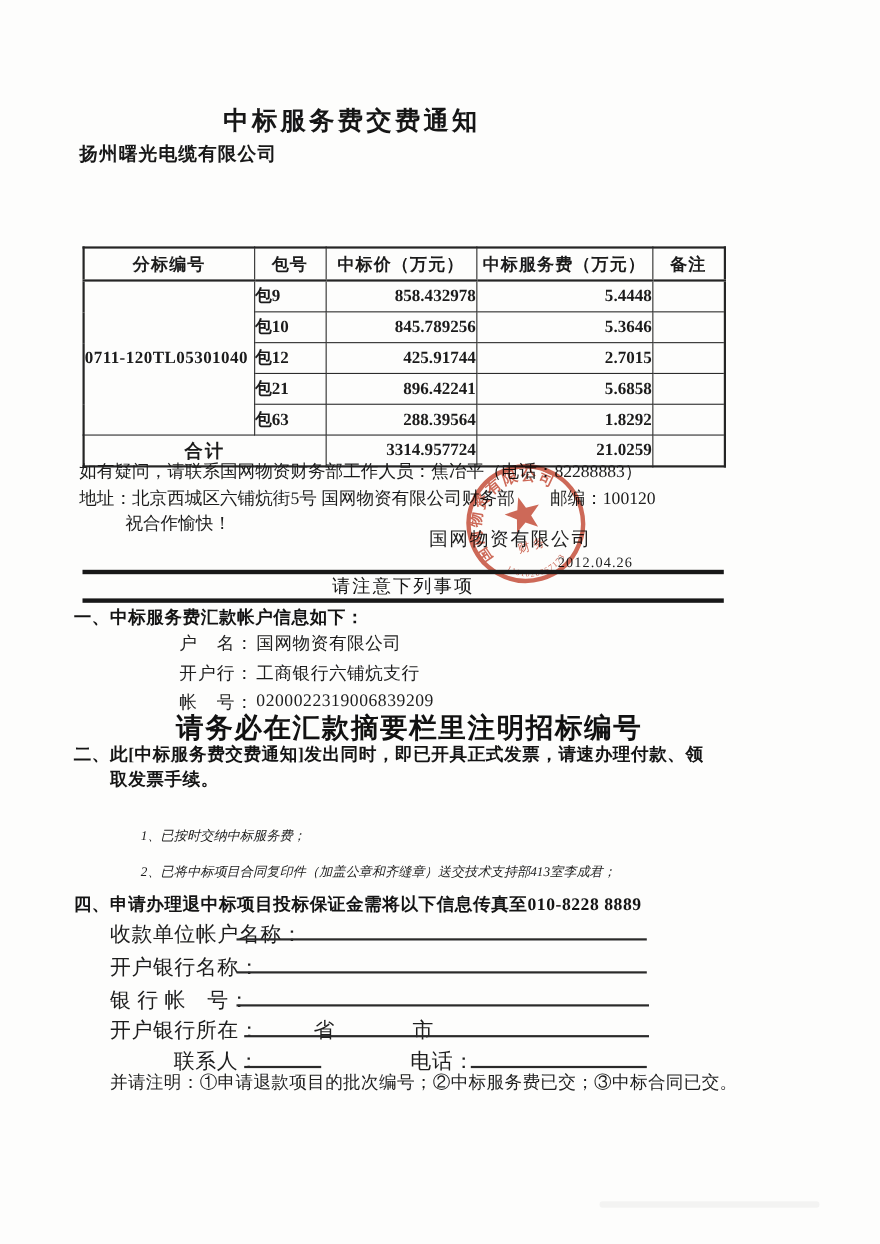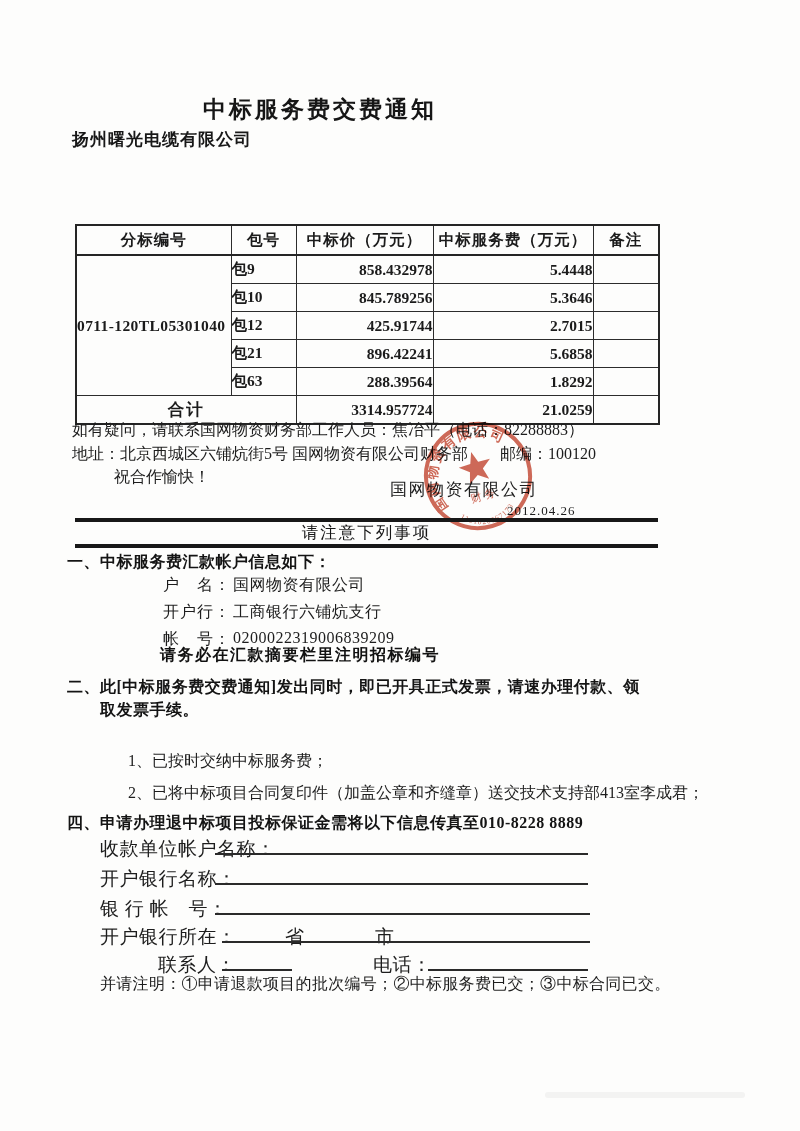--- a/index.html
+++ b/index.html
@@ -34,22 +34,22 @@
   
   .rule{left:75px;width:583px;height:4px;background:#181818;}
   .ruleA{top:518px;} .ruleB{top:544px;}
   .band-title{left:75px;top:522px;width:583px;text-align:center;font-size:16.5px;letter-spacing:2px;color:#161616;}
   
   .s-head{left:67px;font-weight:bold;font-size:16px;line-height:21px;letter-spacing:0.5px;color:#141414;}
   .s1{top:551px;} .s2a{top:676px;width:660px;} .s2b{left:100px;top:699px;} .s3{top:724px;} .s4{top:812px;}
   .acct-label{left:163px;font-size:16px;letter-spacing:1px;}
   .acct-value{left:233px;font-size:16px;letter-spacing:0.5px;}
   .r1{top:575px;} .r2{top:602px;} .r3{top:629px;}
-  .emph{left:160px;top:645px;font-size:16px;font-weight:bold;letter-spacing:1.5px;color:#111;}
-  .s-item{left:128px;font-size:16px;line-height:21px;}
+  .emph{left:160px;top:645px;font-size:25px;font-weight:bold;letter-spacing:1.5px;color:#111;}
+  .s-item{left:128px;font-size:12px;line-height:21px;font-style:italic;}
   .i1{top:750px;} .i2{top:782px;}
   
   .f-label{font-size:19px;letter-spacing:0.5px;}
   .uline{position:absolute;height:2px;background:#2a2a2a;}
   .fl1{left:100px;top:836px;} .ul1{left:215px;top:853px;width:373px;}
   .fl2{left:100px;top:866px;} .ul2{left:215px;top:883px;width:373px;}
   .fl3{left:100px;top:896px;} .ul3{left:215px;top:913px;width:375px;}
   .fl4{left:100px;top:924px;} .ul4{left:222px;top:941px;width:368px;}
   .prov{left:285px;top:924px;} .city{left:375px;top:924px;}
   .fl5a{left:158px;top:952px;} .ul5a{left:222px;top:969px;width:70px;}

